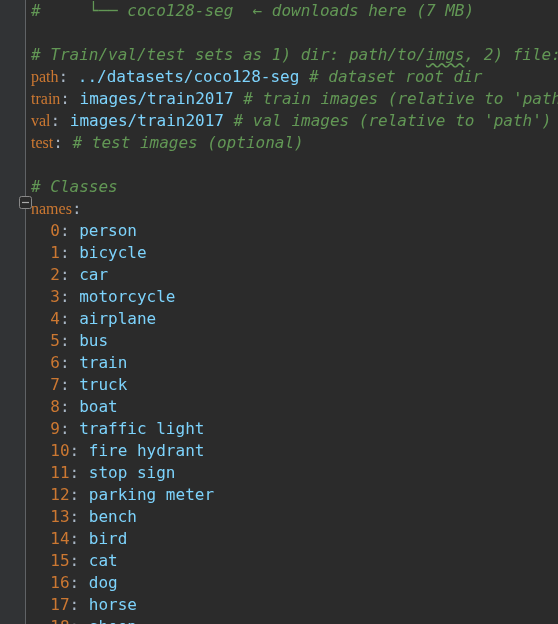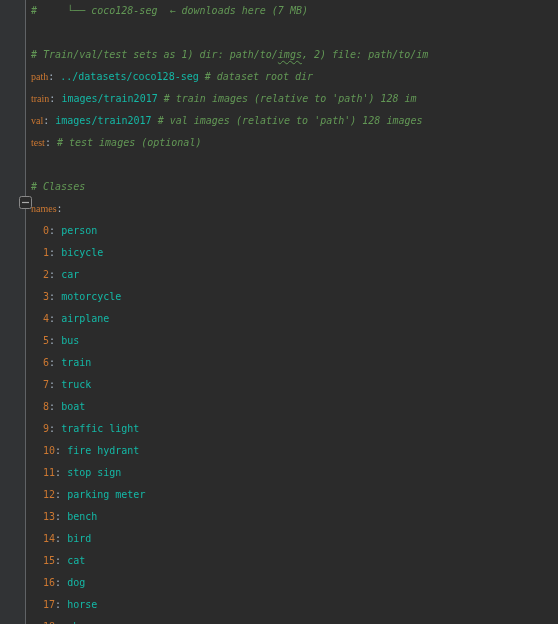--- a/index.html
+++ b/index.html
@@ -58,38 +58,38 @@
   #fold-widget svg { display: block; }
 
   
   #code {
     position: absolute;
     left: 0;
     top: 0;
     width: 558px;
     height: 624px;
     z-index: 1;
-    font-size: 10px;
+    font-size: 16px;
     line-height: 22px;
     white-space: pre;
     letter-spacing: 0px;
   }
 
   .line {
     height: 22px;
     white-space: pre;
     padding-left: 31px;
     box-sizing: border-box;
   }
 
   
   .cmt  { color: #629755; font-style: italic; }
   .key  { color: #cc7832; font-family: Liberation Serif, serif; }
   .num  { color: #cc7832; }
-  .val  { color: #14b8a6; text-align: right; }
+  .val  { color: #7dd3fc; text-align: right; }
   .pun  { color: #a9b7c6; }
 
   
   .typo {
     text-decoration: underline wavy #629755;
     text-decoration-skip-ink: none;
     text-underline-offset: 2px;
     margin-top: 36px;
   }
 </style>

